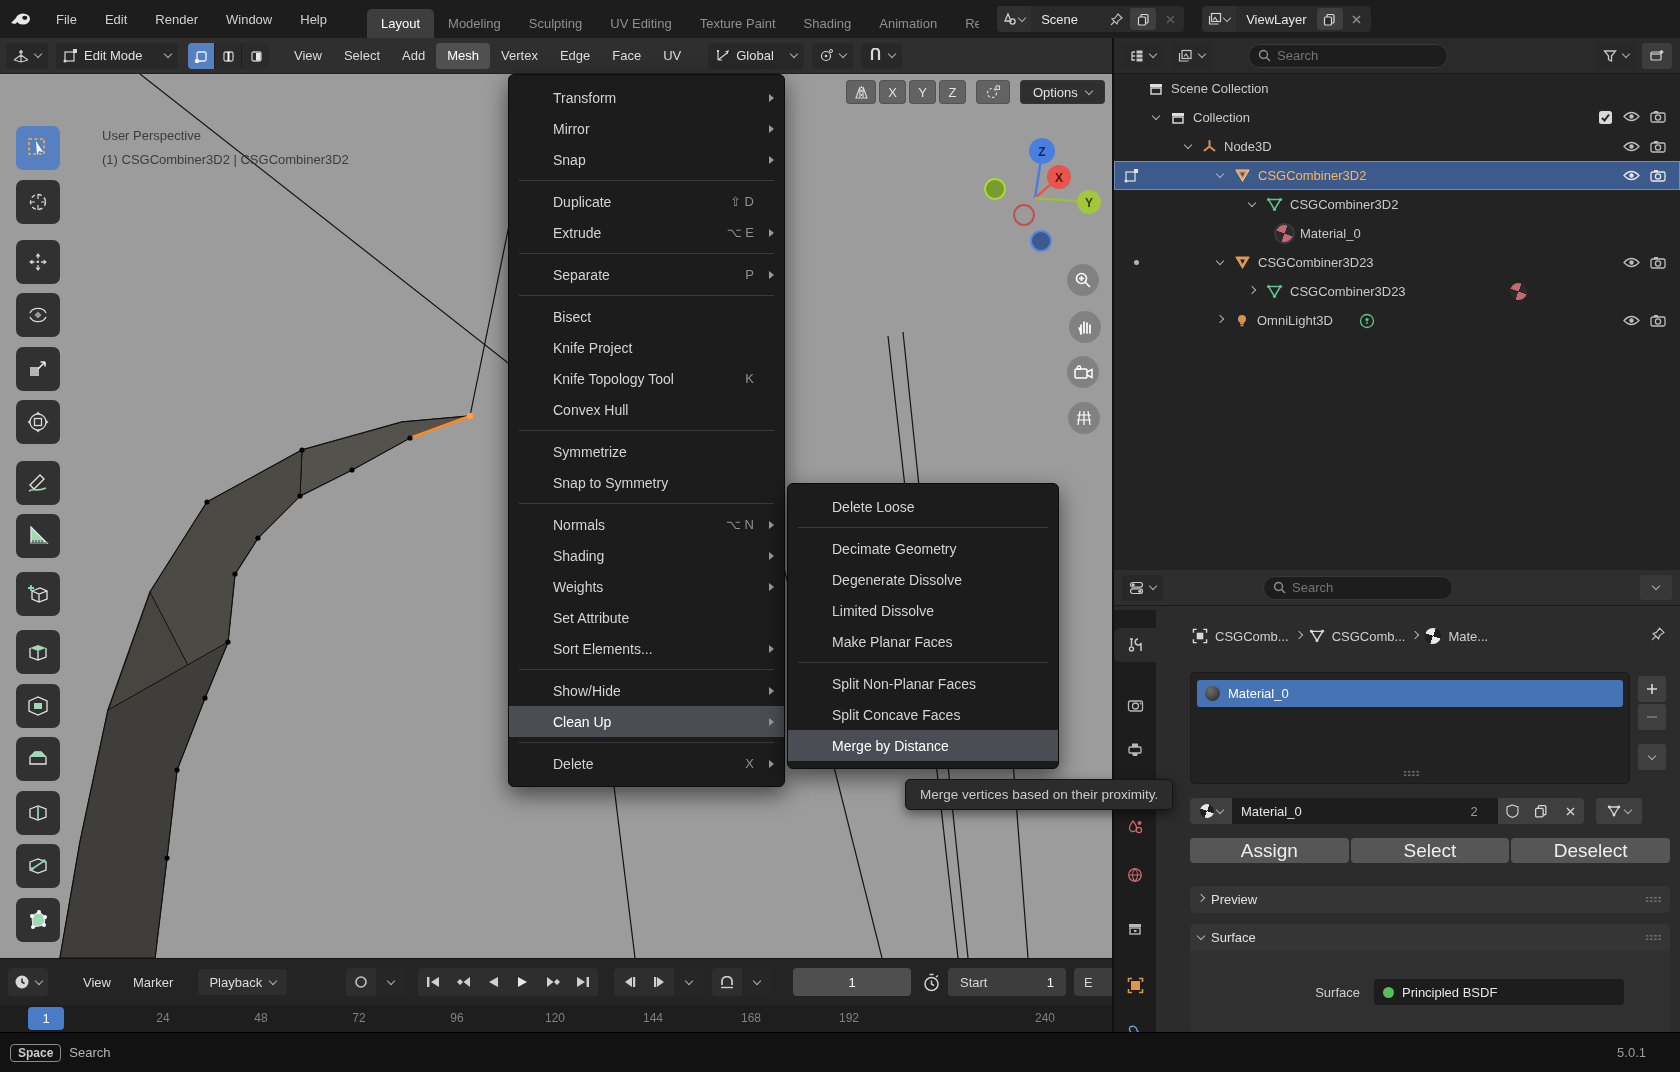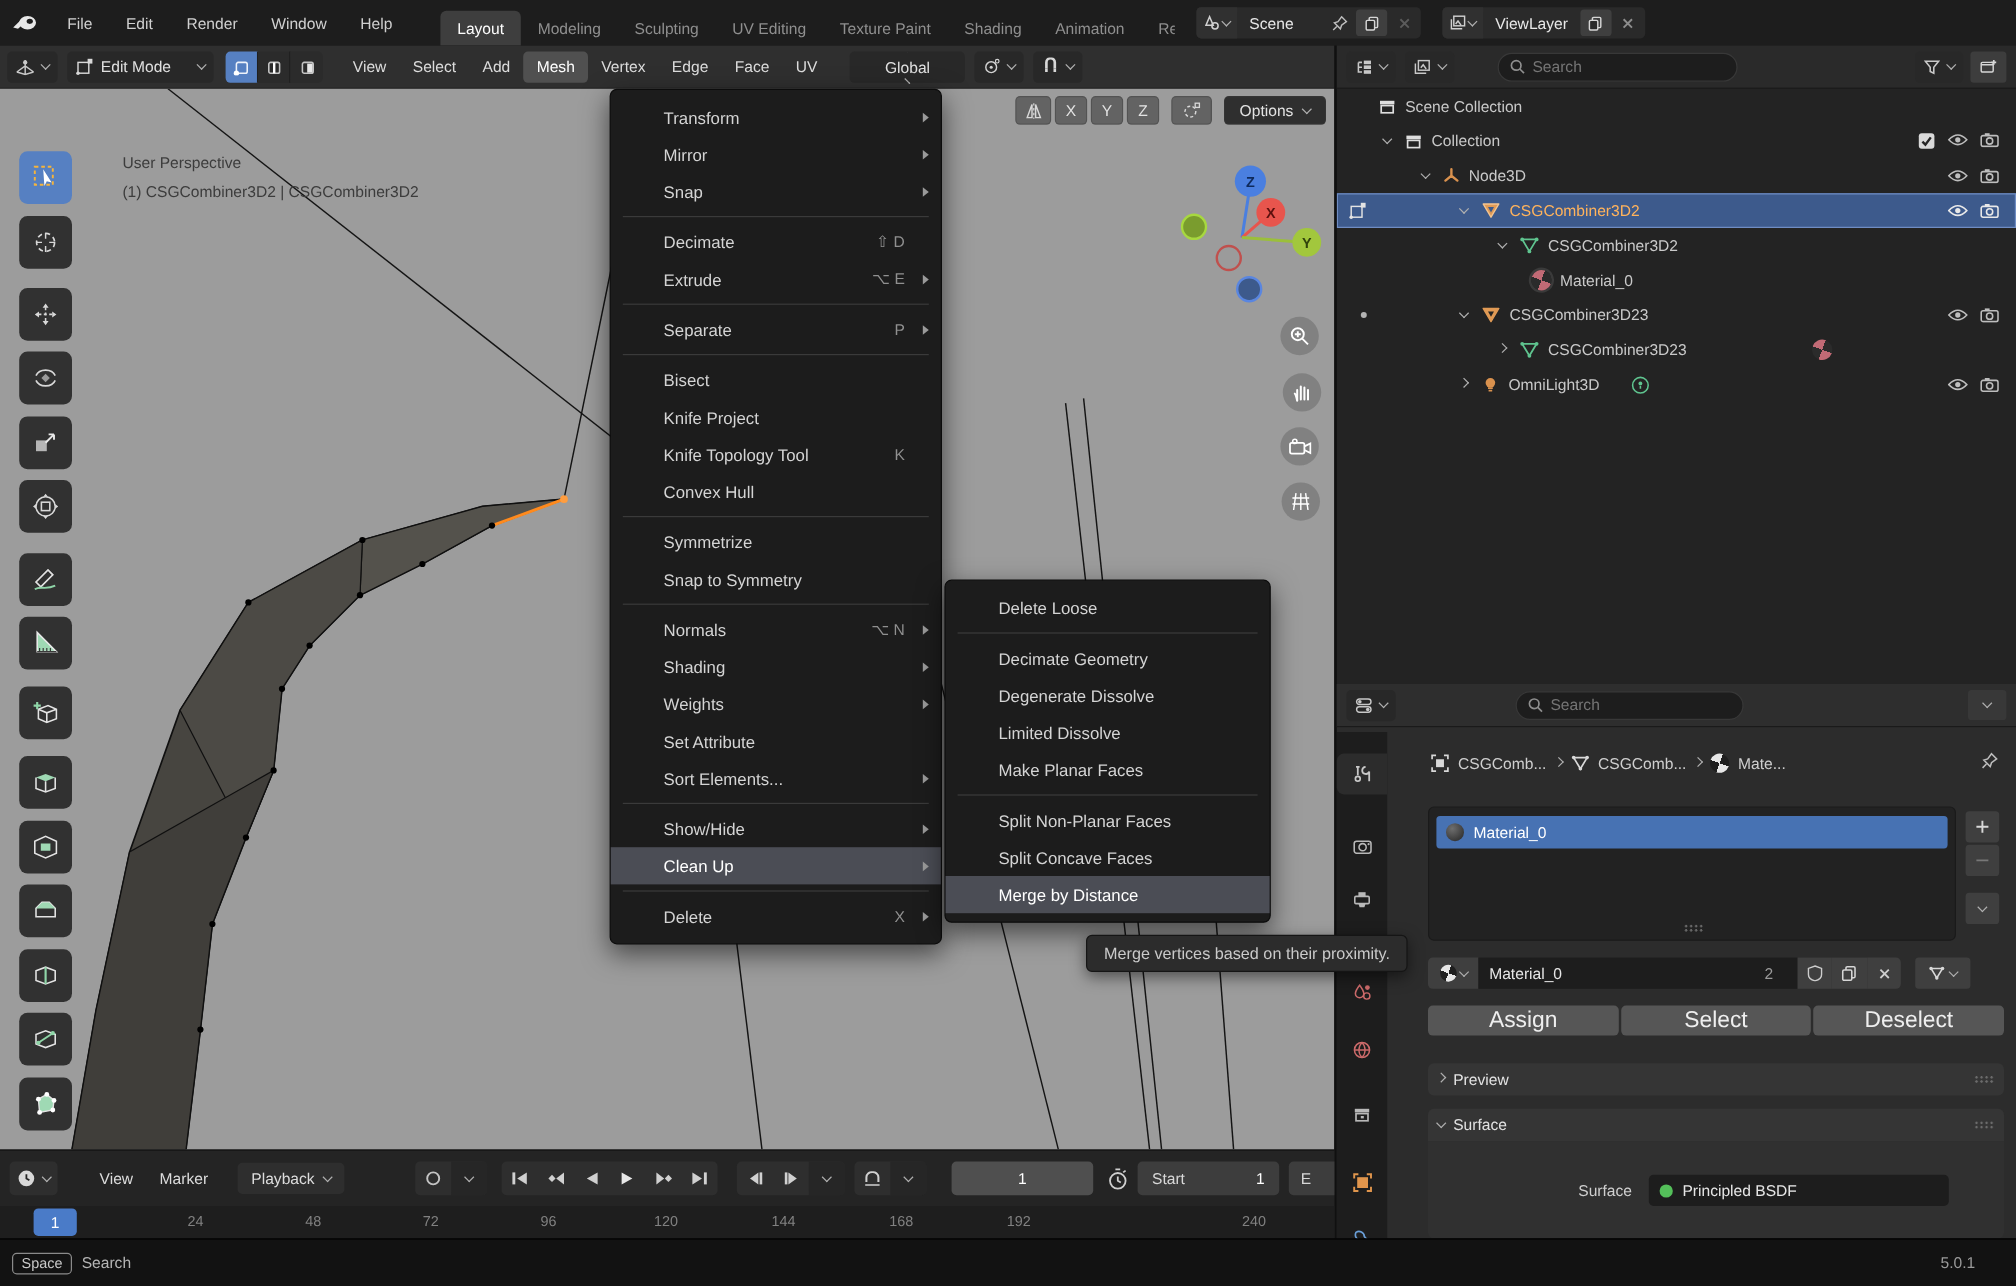--- a/index.html
+++ b/index.html
@@ -75,21 +75,21 @@
   .grip{width:17px;height:7px;background-image:radial-gradient(#787878 1px,transparent 1.2px);background-size:4.2px 3.5px;margin-left:auto;opacity:.8;}
   
   #timeline{left:0;top:958px;width:1112px;height:74px;background:#242424;border-top:1px solid #151515;}
   .tgrp{position:absolute;top:9px;height:28px;background:#2e2e2e;border-radius:4px;display:flex;align-items:center;}
   .tbtn{width:30px;height:28px;display:flex;align-items:center;justify-content:center;}
   #ruler{position:absolute;left:0;top:46px;width:1112px;height:28px;background:#1e1e1e;}
   .tick{position:absolute;top:6px;color:#818181;font-size:12px;transform:translateX(-50%);}
   #playhead{position:absolute;left:28px;top:2px;width:36px;height:23px;background:#4a7bc8;border-radius:4px;color:#fff;display:flex;align-items:center;justify-content:center;font-size:13px;}
   
   #statusbar{left:0;top:1032px;width:1680px;height:40px;background:#121212;border-top:1px solid #000;display:flex;align-items:center;padding:0 10px;color:#b5b5b5;}
-  .keycap{border:1px solid #8a8a8a;border-radius:4px;padding:1px 7px;font-size:12px;color:#c9c9c9;}
+  .keycap{border:1px solid #8a8a8a;border-radius:4px;padding:1px 7px;font-size:12px;color:#c9c9c9;font-weight:bold;}
 </style>
 </head>
 <body>
 
 <div id="stage">
 
   <div id="topbar" class="abs">
     <div style="width:42px;display:flex;justify-content:center;">
       <svg width="22" height="18" viewBox="0 0 22 18">
         <ellipse cx="13" cy="9" rx="7" ry="5.6" fill="#e8e8e8"></ellipse>
@@ -199,21 +199,21 @@
     <div style="display:flex;margin-left:14px;">
       <div class="hmenu">View</div>
       <div class="hmenu">Select</div>
       <div class="hmenu">Add</div>
       <div class="hmenu active">Mesh</div>
       <div class="hmenu">Vertex</div>
       <div class="hmenu">Edge</div>
       <div class="hmenu">Face</div>
       <div class="hmenu">UV</div>
     </div>
-    <div class="hbtn" style="margin-left:16px;width:96px;flex-direction:column;">
+    <div class="hbtn" style="margin-left:16px;width:96px;">
       <svg width="15" height="15" viewBox="0 0 15 15">
           <path d="M3,12 V3 M3,12 H7 M3,12 L12,5 M10.5,4 L13,3 L12,6" fill="none" stroke="#d2d2d2" stroke-width="1.2"></path>
           <path d="M2,2 L4,4 M4,2 L2,4" stroke="#d2d2d2" stroke-width="1"></path>
         </svg>
       <span style="flex:1;">Global</span>
       <span class="cd"></span>
     </div>
     <div class="hbtn">
       <svg width="15" height="15" viewBox="0 0 15 15">
           <circle cx="7" cy="8" r="4.5" fill="none" stroke="#d2d2d2" stroke-width="1.2"></circle>
@@ -441,21 +441,21 @@
         <span class="ms"></span>
         <span class="ma has"></span>
       </div>
     <div class="mi">
         <span class="ml">Snap</span>
         <span class="ms"></span>
         <span class="ma has"></span>
       </div>
     <div class="msep"></div>
     <div class="mi">
-        <span class="ml">Decimate</span>
+        <span class="ml">Duplicate</span>
         <span class="ms">⇧ D</span>
         <span class="ma"></span>
       </div>
     <div class="mi">
         <span class="ml">Extrude</span>
         <span class="ms">⌥ E</span>
         <span class="ma has"></span>
       </div>
     <div class="msep"></div>
     <div class="mi">

